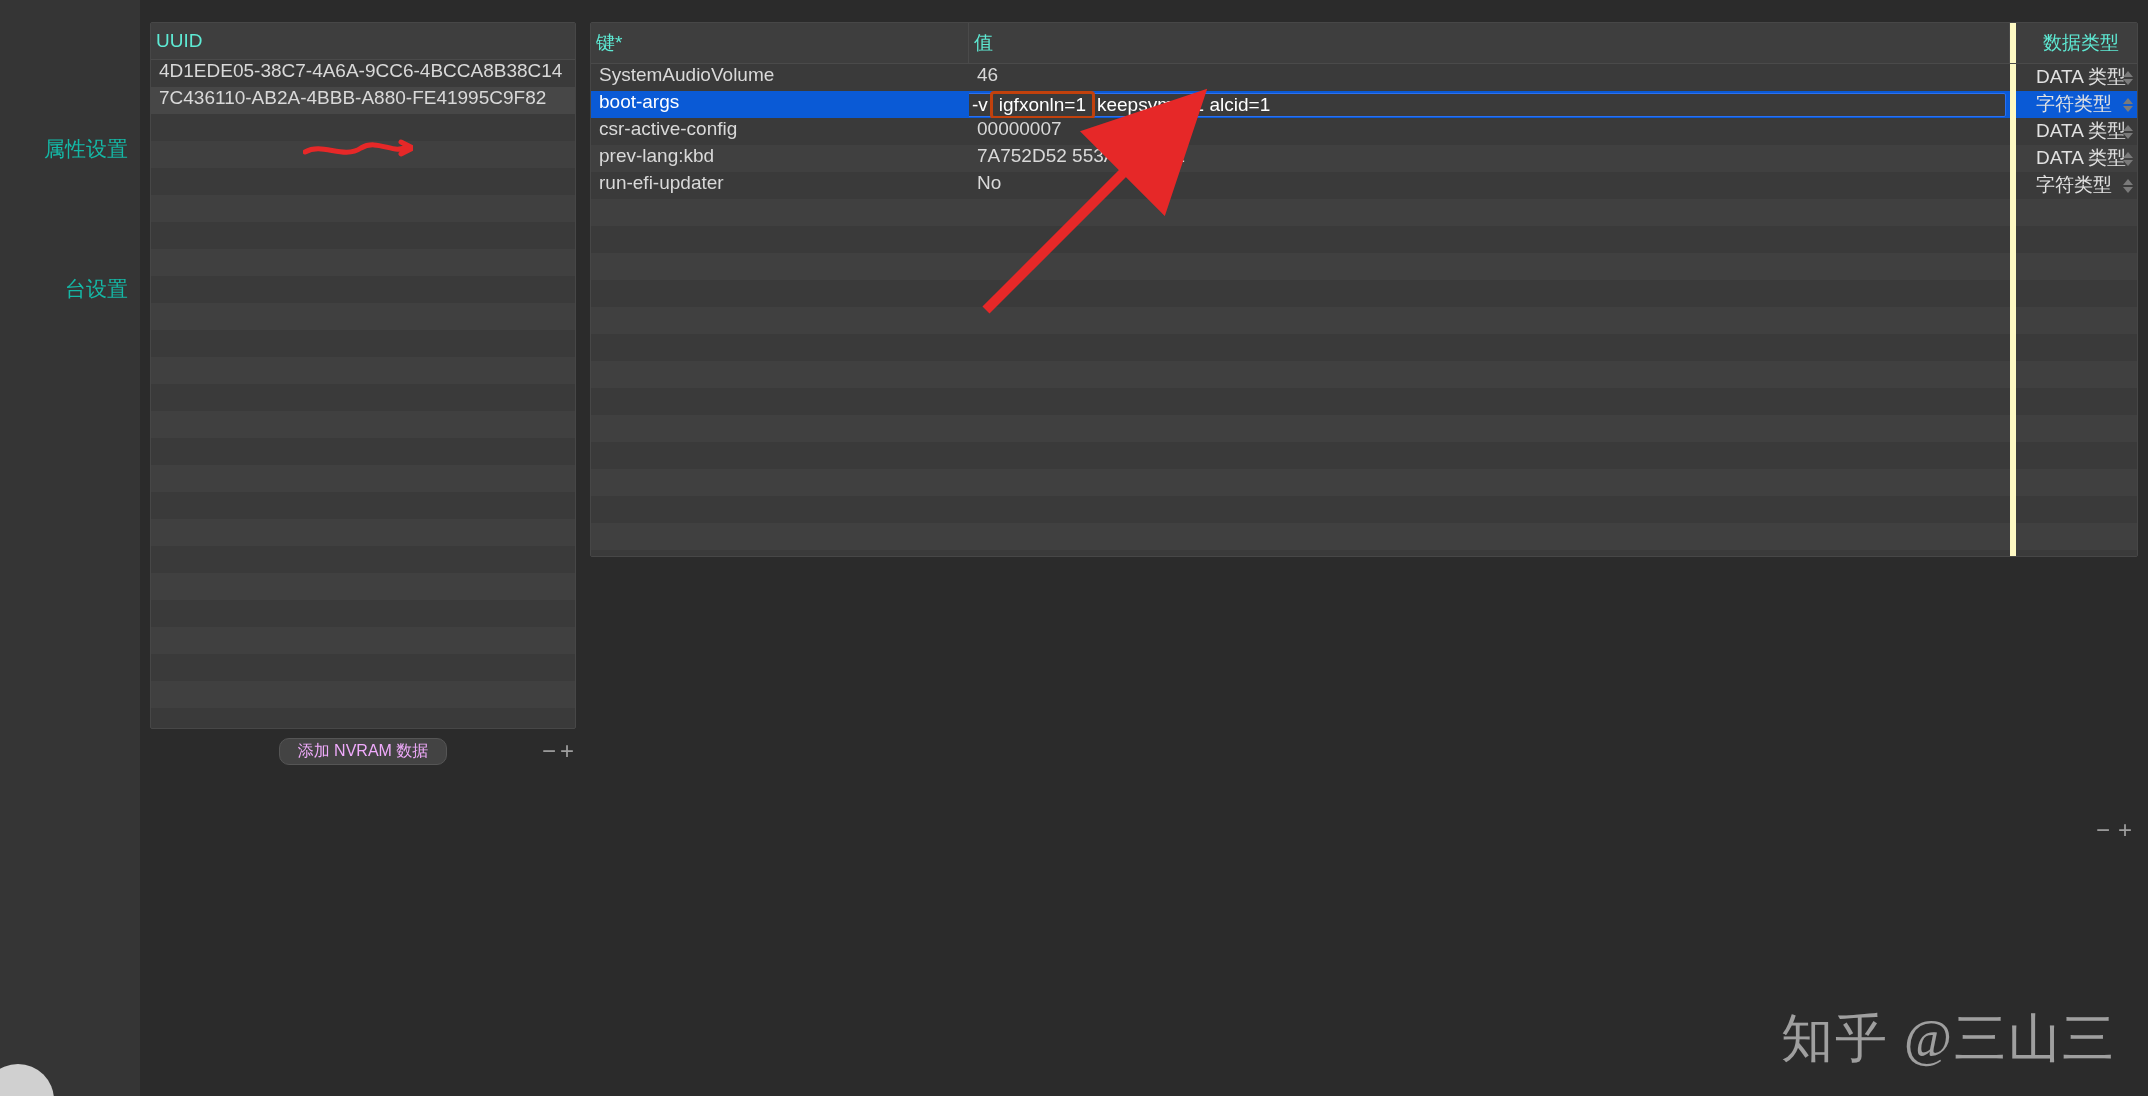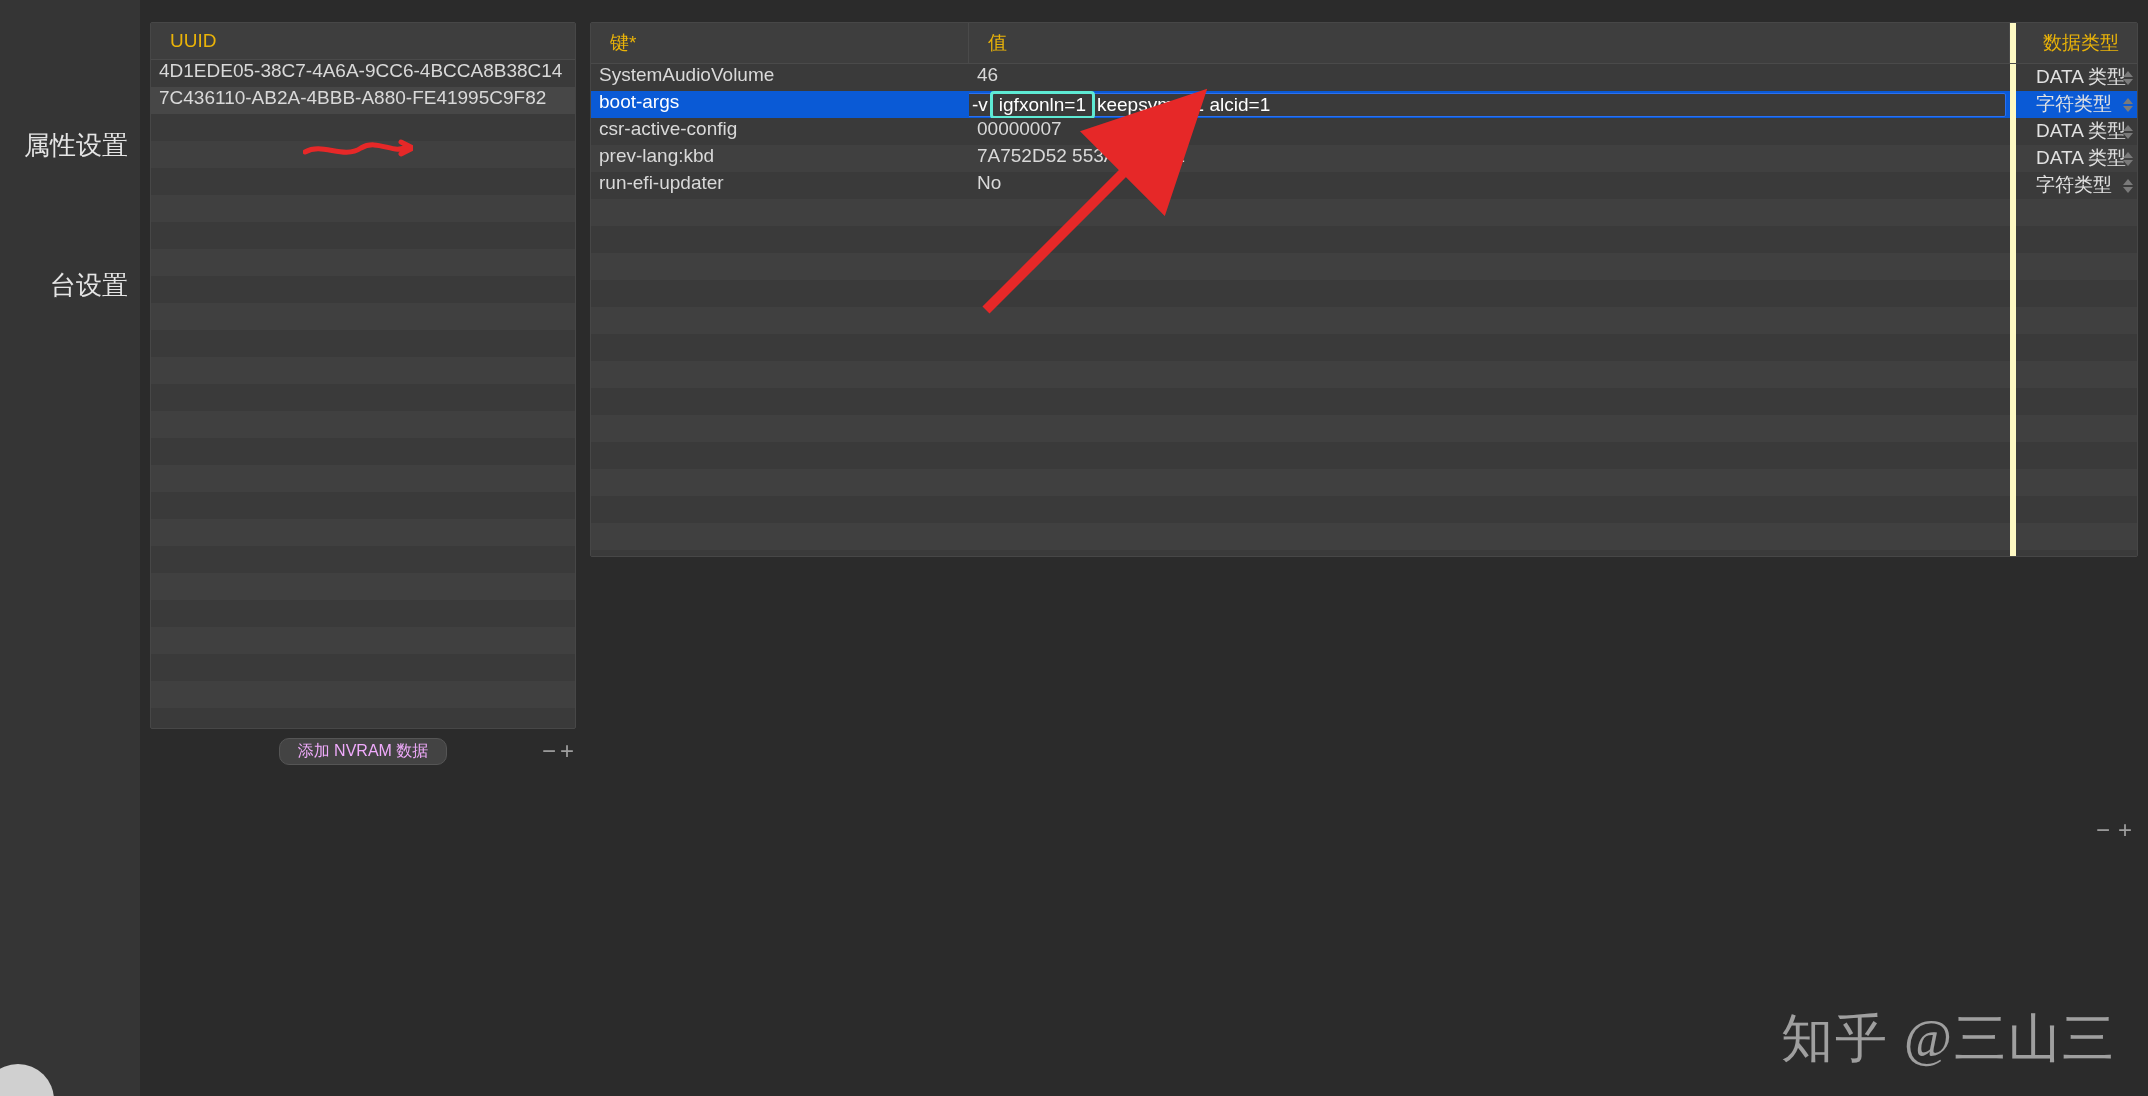--- a/index.html
+++ b/index.html
@@ -1,30 +1,30 @@
 <!DOCTYPE html>
 <html><head>
 <meta charset="utf-8">
 <style>
   html,body{margin:0;padding:0;background:#2b2b2b;color:#d9d9d9;font-family:-apple-system,BlinkMacSystemFont,"Helvetica Neue",Arial,sans-serif;font-size:19px;width:2148px;height:1096px;overflow:hidden}
   *{box-sizing:border-box}
   .screen{display:flex;height:100%}
   .sidebar{width:140px;background:#353535;display:flex;flex-direction:column;position:relative}
   .sidebar-blank{height:35px}
-  .sidebar-item{height:85px;display:flex;align-items:flex-end;padding:0 0 12px 0;justify-content:flex-end;color:#e5e5e5;font-size:26px;cursor:pointer}
+  .sidebar-item{height:85px;display:flex;align-items:flex-end;padding:0 0 12px 0;justify-content:flex-end;color:#14b8a6;font-size:21px;cursor:pointer}
   .sidebar-item.selected{background:#454545}
   .sidebar-label{position:absolute;right:12px}
   .main{flex:1;background:#2b2b2b;display:flex;flex-direction:column;padding:0 10px;position:relative}
   .columns{flex:1;display:flex;gap:14px;padding-top:22px;position:relative}
   .panel{background:#3a3a3a;border:1px solid #474747;border-radius:2px;display:flex;flex-direction:column;overflow:hidden}
   .panel-left{width:426px;height:707px}
   .panel-right{flex:1;height:707px}
   .table{display:flex;flex-direction:column;height:100%;position:relative}
   .thead{display:flex;background:#3e3e3e;border-bottom:1px solid #4a4a4a}
-  .th{padding:7px 8px 7px 19px;font-size:19px;color:#eab308;border-right:1px solid #4a4a4a;white-space:nowrap;overflow:hidden}
+  .th{padding:7px 8px 7px 5px;font-size:19px;color:#5eead4;border-right:1px solid #4a4a4a;white-space:nowrap;overflow:hidden}
   .th:last-child{border-right:none}
   .tbody{flex:1;overflow:hidden}
   .tr{display:flex;height:27px;}
   .tr:nth-child(odd){background:#3a3a3a}
   .tr:nth-child(even){background:#404040}
   .tr.selected{background:#0a5ad6;color:#fff}
   .tr.selected-left{background:#474747}
   .td{padding:0 8px;font-size:19px;white-space:nowrap;overflow:hidden}
   .left-uuid .th{flex:1}
   .left-uuid .td{flex:1}
@@ -34,21 +34,21 @@
   .td.right-type{color:#e1e1e1;text-align:left;padding-left:20px}
   .sortarrows{position:absolute;right:2px;top:50%;transform:translateY(-50%);width:14px;height:18px;display:flex;flex-direction:column;justify-content:center;align-items:center;gap:2px;color:#7a7a7a}
   .sortarrows svg{display:block}
   .footer{display:flex;align-items:center;justify-content:flex-end;height:32px;gap:4px;margin-top:6px}
   .footer-left{position:relative;width:426px;display:flex;align-items:center}
   .footer-right{flex:1;display:flex;align-items:center;justify-content:flex-end;padding-right:4px}
   .pill{background:#434343;border:1px solid #555;border-radius:10px;font-size:16px;padding:2px 18px;color:#f0abfc;margin:0 auto}
   .minus,.plus{width:18px;height:18px;display:flex;align-items:center;justify-content:center;color:#9e9e9e;font-size:24px;font-weight:300;cursor:pointer}
   .circle-arrow{position:absolute;left:604px;top:398px;width:24px;height:24px;color:#6f6f6f}
   .value-editing{background:#3a3a3a;border:1px solid #2b70f0;padding:0 6px;margin-left:-6px;height:24px;display:flex;align-items:center;border-radius:2px;flex:1}
-  .red-box{border:3px solid #5eead4;border-radius:4px;padding:0 6px;height:28px;display:inline-flex;align-items:center;margin:0 2px}
+  .red-box{border:3px solid #c2410c;border-radius:4px;padding:0 6px;height:28px;display:inline-flex;align-items:center;margin:0 2px}
   svg.arrow{position:absolute;left:826px;top:80px;width:320px;height:240px;pointer-events:none}
   .scribble{position:absolute;left:153px;top:138px;width:110px;height:24px;pointer-events:none}
   .watermark{position:absolute;right:32px;bottom:22px;font-size:52px;color:rgba(255,255,255,.55);font-weight:500;letter-spacing:2px;display:flex;align-items:center;gap:14px}
   .watermark .zhi{font-family:"STKaiti","Kaiti SC",serif}
   .avatar{position:absolute;left:-18px;bottom:-40px;width:72px;height:72px;border-radius:50%;background:#d0d0d0}
 </style>
 </head>
 <body>
 
 <div class="screen">

